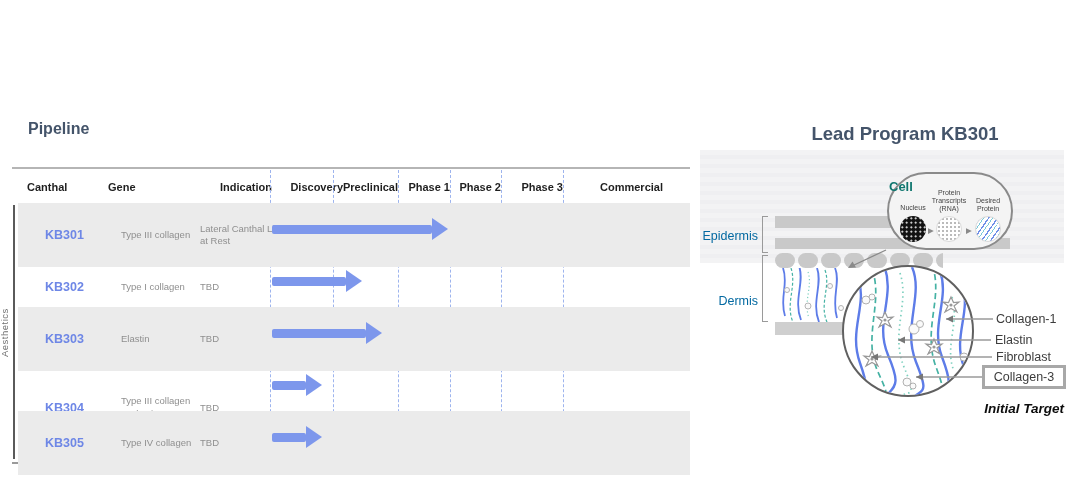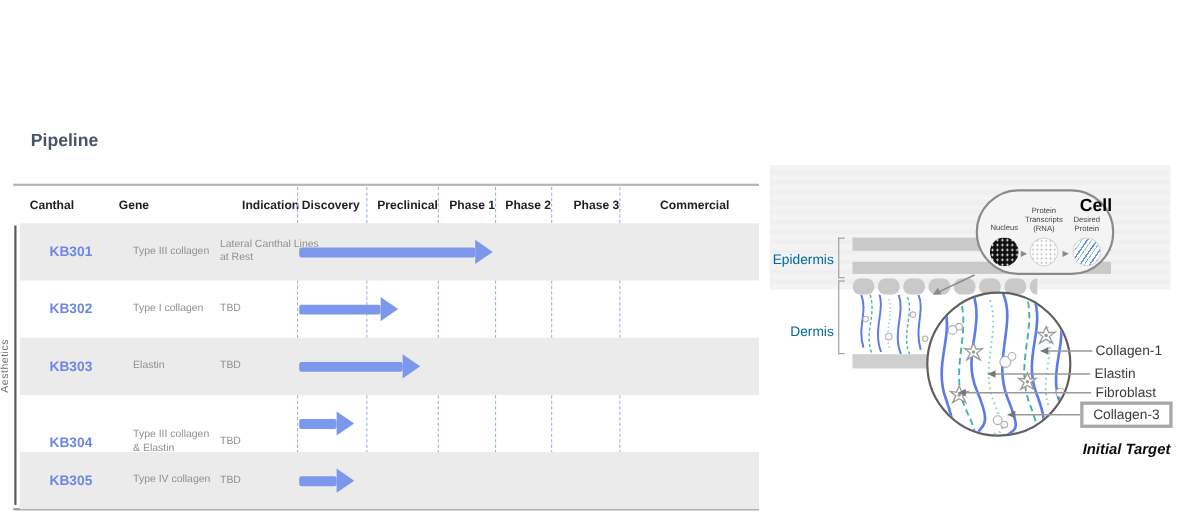--- a/index.html
+++ b/index.html
@@ -11,21 +11,21 @@
   .slide-title { position:absolute; left:25px; top:10px; font-size:23px; font-weight:bold; color:#44546A; letter-spacing:-0.2px; }
   .pipeline-heading { position:absolute; left:28px; top:120px; font-size:16px; font-weight:bold; color:#44546A; }
   .lead-heading { position:absolute; left:755px; top:123px; width:300px; text-align:center; font-size:18.5px; font-weight:bold; color:#44546A; }
 
   
   .tbl-topline { position:absolute; left:12px; top:167px; width:678px; height:1.5px; background:#b5b5b5; }
   .tbl-bottomline { position:absolute; left:12px; top:462px; width:678px; height:2px; background:#9a9a9a; }
   .col-hdr { position:absolute; top:181px; font-size:11px; font-weight:bold; color:#1f1f1f; }
   .hdr-center { text-align:right; }
   .dashline { position:absolute; top:170px; height:292px; width:0; border-left:1px dashed #9db4ee; }
-  .row-band { position:absolute; left:18px; width:672px; height:52px; }
+  .row-band { position:absolute; left:18px; width:672px; height:64px; }
   .row-gray { background:#ebebeb; }
   .cell-product { position:absolute; left:27px; width:60px; font-size:12.5px; font-weight:bold; color:#6e87e6; }
   .cell-gene { position:absolute; left:103px; width:78px; font-size:9.5px; color:#8f8f8f; line-height:1.35; }
   .cell-ind { position:absolute; left:182px; width:90px; text-align:left; font-size:9.5px; color:#8f8f8f; line-height:1.3; }
   .vmid { top:50%; transform:translateY(-50%); }
   .arrow { position:absolute; display:flex; align-items:center; }
   .arrow .shaft { height:9px; background:#7d97ec; border-radius:2px; }
   .arrow .head { width:0; height:0; border-top:11px solid transparent; border-bottom:11px solid transparent; border-left:16px solid #7d97ec; }
   .aes-line { position:absolute; left:13px; top:205px; width:1.5px; height:254px; background:#5a5a5a; }
   .aes-label { position:absolute; left:-1px; top:283px; width:12px; height:100px; font-size:9.5px; color:#6f6f6f;
@@ -37,21 +37,21 @@
   .skin-bar { position:absolute; background:#c9c9c9; }
   .capsule-row { position:absolute; left:775px; top:253px; width:168px; height:15px; display:flex; gap:3px; overflow:hidden; }
   .capsule { width:20px; height:15px; background:#c9c9c9; border-radius:8px; flex:0 0 auto; }
   .bracket { position:absolute; width:6px; border-left:1.2px solid #9a9a9a; border-top:1.2px solid #9a9a9a; border-bottom:1.2px solid #9a9a9a; }
   .layer-label { position:absolute; width:58px; text-align:right; font-size:12.5px; color:#0369a1; }
   .mini-dermis { position:absolute; left:775px; top:268px; }
   .dermis-bottom-bar { position:absolute; left:775px; top:322px; width:80px; height:13px; background:#cfcfcf; }
 
   .cell-callout { position:absolute; left:887px; top:172px; width:126px; height:78px; background:#f4f4f4;
                   border:2px solid #8a8a8a; border-radius:39px; z-index:5; }
-  .cc-title { position:absolute; left:0; right:0; top:5px; text-align:right; font-size:16px; font-weight:bold; color:#000000; }
+  .cc-title { position:absolute; left:0; right:0; top:5px; text-align:left; font-size:13px; font-weight:bold; color:#0f766e; }
   .cc-lbl { position:absolute; font-size:7px; color:#444; text-align:center; line-height:1.15; }
   .cc-circle { position:absolute; width:26px; height:26px; border-radius:50%; top:42px; }
   .cc-nucleus { left:11px; background:#111 radial-gradient(#fff 0.8px, transparent 1.1px); background-size:4.5px 4.5px; }
   .cc-rna { left:47px; background:#fff radial-gradient(#b9b9b9 0.7px, transparent 1px); background-size:4px 4px; border:1px solid #d9d9d9; }
   .cc-protein { left:86px; border:1px solid #d9d9d9;
     background:repeating-linear-gradient(125deg,#ffffff 0 3px,#6f8fe8 3px 4.3px,#ffffff 4.3px 6.5px,#7cc9da 6.5px 7.3px); }
   .cc-tri { position:absolute; top:52px; font-size:7.5px; color:#8a8a8a; }
 
   .magnifier { position:absolute; left:842px; top:265px; width:132px; height:132px; border-radius:50%;
                background:#fff; border:2.5px solid #606060; overflow:hidden; z-index:3; }
@@ -70,21 +70,21 @@
 
 
   <div class="pipeline-heading">Pipeline</div>
 
   <div class="tbl-topline"></div>
   <div class="tbl-bottomline"></div>
 
   <div class="col-hdr" style="left:27px;">Canthal</div>
   <div class="col-hdr" style="left:108px;">Gene</div>
   <div class="col-hdr hdr-center" style="left:182px;width:90px;">Indication</div>
-  <div class="col-hdr hdr-center" style="left:264px;width:63px;">Discovery</div>
+  <div class="col-hdr hdr-center" style="left:280px;width:63px;">Discovery</div>
   <div class="col-hdr hdr-center" style="left:333px;width:65px;">Preclinical</div>
   <div class="col-hdr hdr-center" style="left:398px;width:52px;">Phase 1</div>
   <div class="col-hdr hdr-center" style="left:450px;width:51px;">Phase 2</div>
   <div class="col-hdr hdr-center" style="left:501px;width:62px;">Phase 3</div>
   <div class="col-hdr hdr-center" style="left:563px;width:100px;">Commercial</div>
 
   <div class="dashline" style="left:270px;"></div>
   <div class="dashline" style="left:333px;"></div>
   <div class="dashline" style="left:398px;"></div>
   <div class="dashline" style="left:450px;"></div>
@@ -134,20 +134,21 @@
     </div>
   <div class="arrow" style="top: 374px; left: 272px;">
       <div class="shaft" style="width: 34px;"></div>
       <div class="head"></div>
     </div>
   <div class="arrow" style="top: 426px; left: 272px;">
       <div class="shaft" style="width: 34px;"></div>
       <div class="head"></div>
     </div>
 
+  <div class="lead-heading">Lead Program KB301</div>
 
   <div class="texture-bg"></div>
 
   <div class="skin-bar" style="left:775px;top:216px;width:235px;height:12px;"></div>
   <div class="skin-bar" style="left:775px;top:238px;width:235px;height:11px;"></div>
   <div class="capsule-row">
     <div class="capsule"></div>
       <div class="capsule"></div>
       <div class="capsule"></div>
       <div class="capsule"></div>

